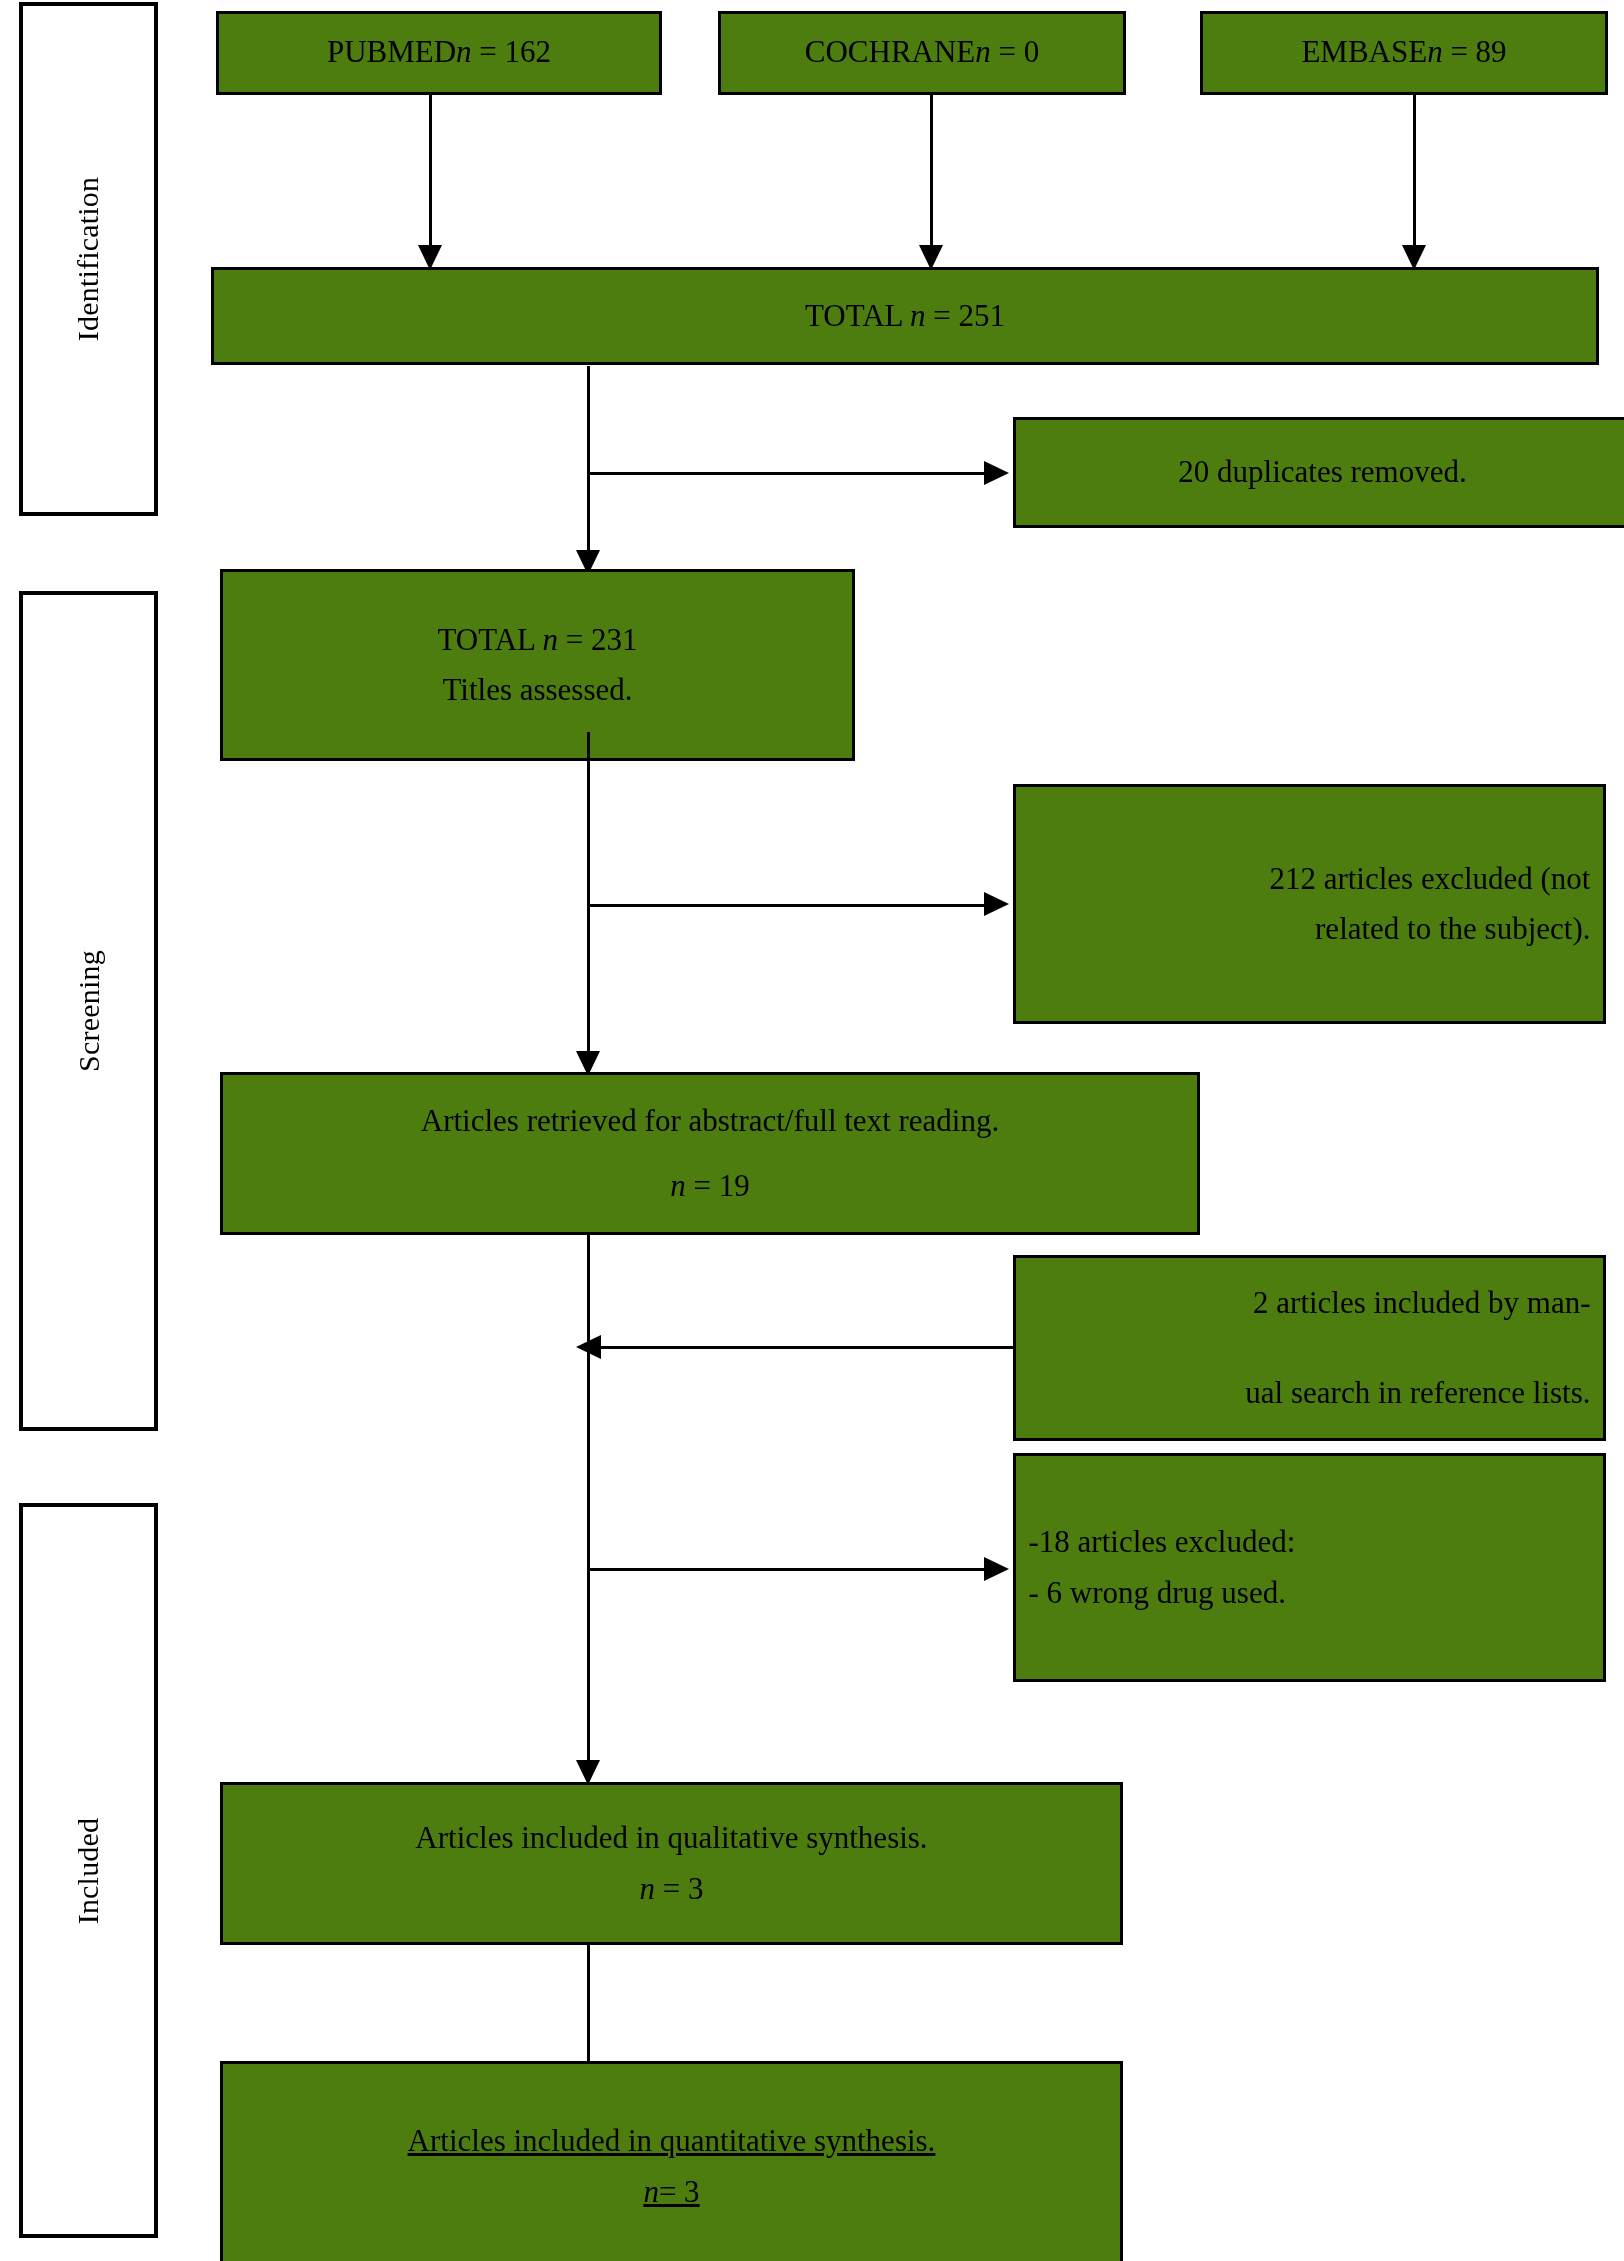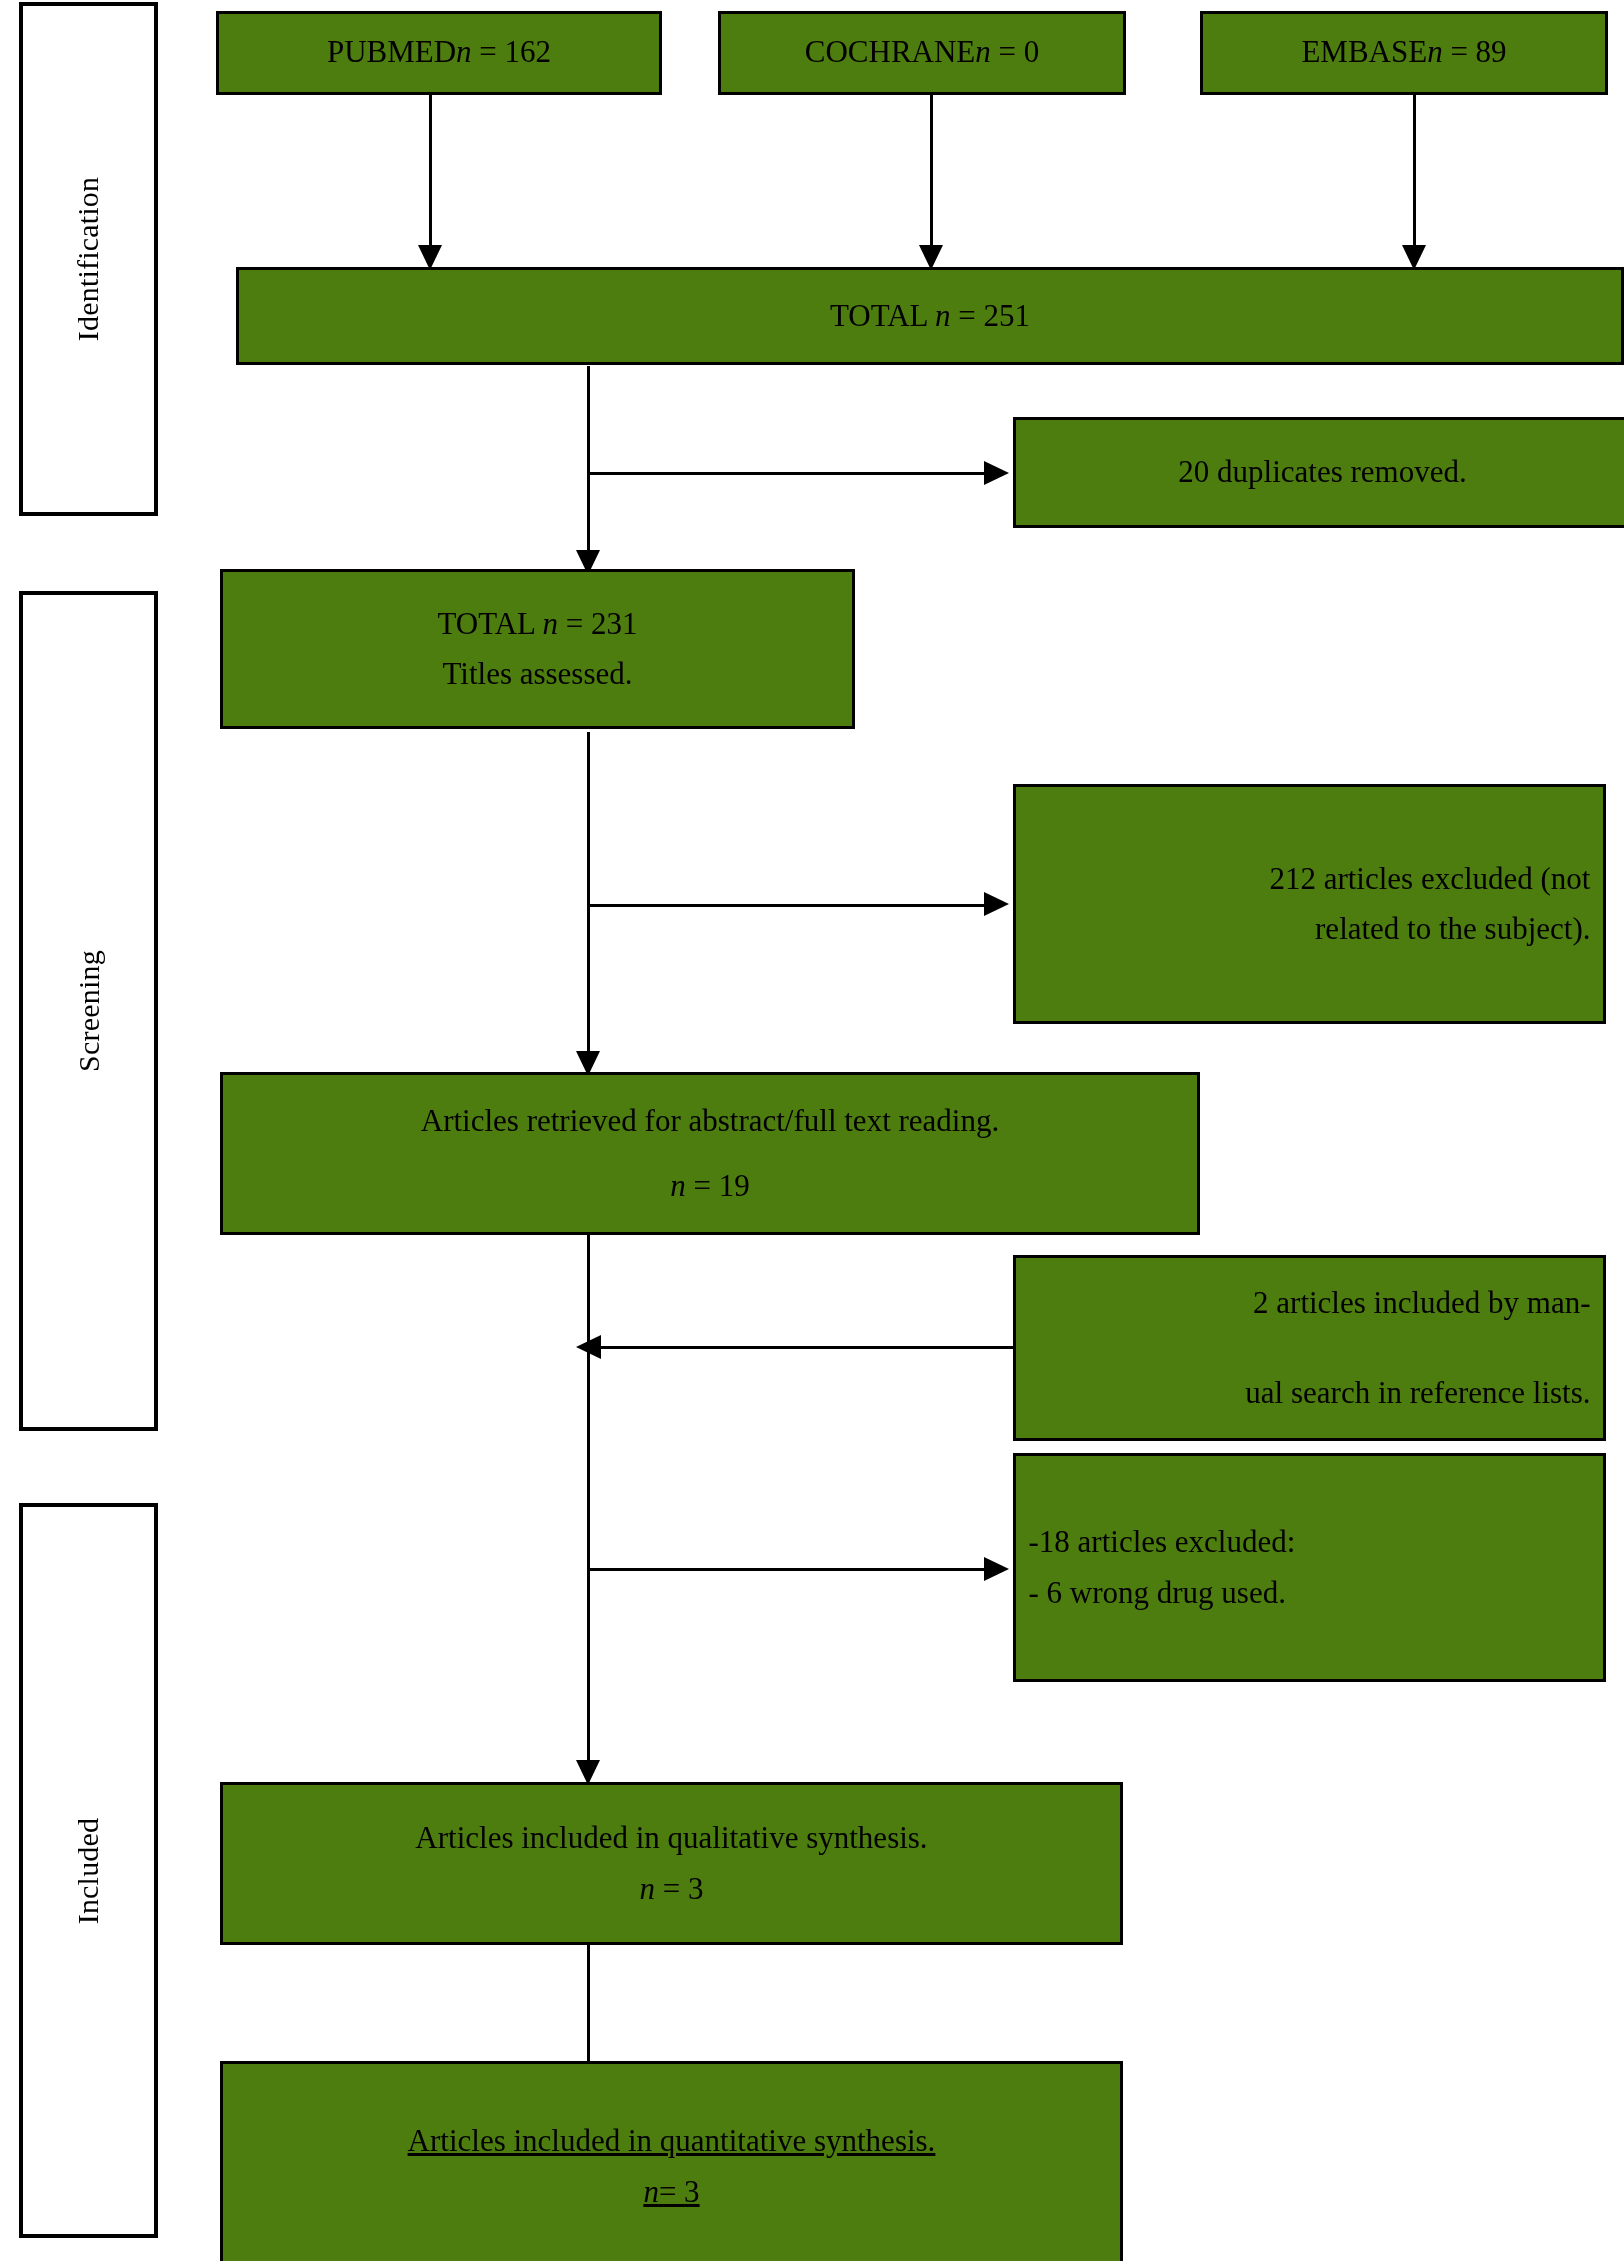--- a/index.html
+++ b/index.html
@@ -127,35 +127,35 @@
 
   <div class="vline" style="left:429px; top:95px; height:154px;"></div>
   <div class="arrow-down" style="left:418px; top:245px;"></div>
 
   <div class="vline" style="left:930px; top:95px; height:154px;"></div>
   <div class="arrow-down" style="left:919px; top:245px;"></div>
 
   <div class="vline" style="left:1413px; top:95px; height:154px;"></div>
   <div class="arrow-down" style="left:1402px; top:245px;"></div>
 
-  <div class="box" style="left:236px; top:267px; width:1388px; height:98px;">
+  <div class="box" style="left:211px; top:267px; width:1388px; height:98px;">
     <span class="ln"><span>TOTAL</span> <span class="ital">n</span><span> = </span><span>251</span></span>
   </div>
 
   <div class="vline" style="left:587px; top:366px; height:187px;"></div>
   <div class="arrow-down" style="left:576px; top:550px;"></div>
 
   <div class="hline" style="left:587px; top:472px; width:398px;"></div>
   <div class="arrow-right" style="left:984px; top:461px;"></div>
 
   <div class="box" style="left:1013px; top:417px; width:619px; height:111px;">
     <span class="ln">20 duplicates removed.</span>
   </div>
 
-  <div class="box" style="left:220px; top:569px; width:635px; height:160px;">
+  <div class="box" style="left:220px; top:569px; width:635px; height:192px;">
     <span class="ln"><span>TOTAL</span> <span class="ital">n</span><span> = </span><span>231</span></span>
     <span class="ln">Titles assessed.</span>
   </div>
 
   <div class="vline" style="left:587px; top:732px; height:323px;"></div>
   <div class="arrow-down" style="left:576px; top:1051px;"></div>
 
   <div class="hline" style="left:587px; top:904px; width:398px;"></div>
   <div class="arrow-right" style="left:984px; top:892px;"></div>
 

